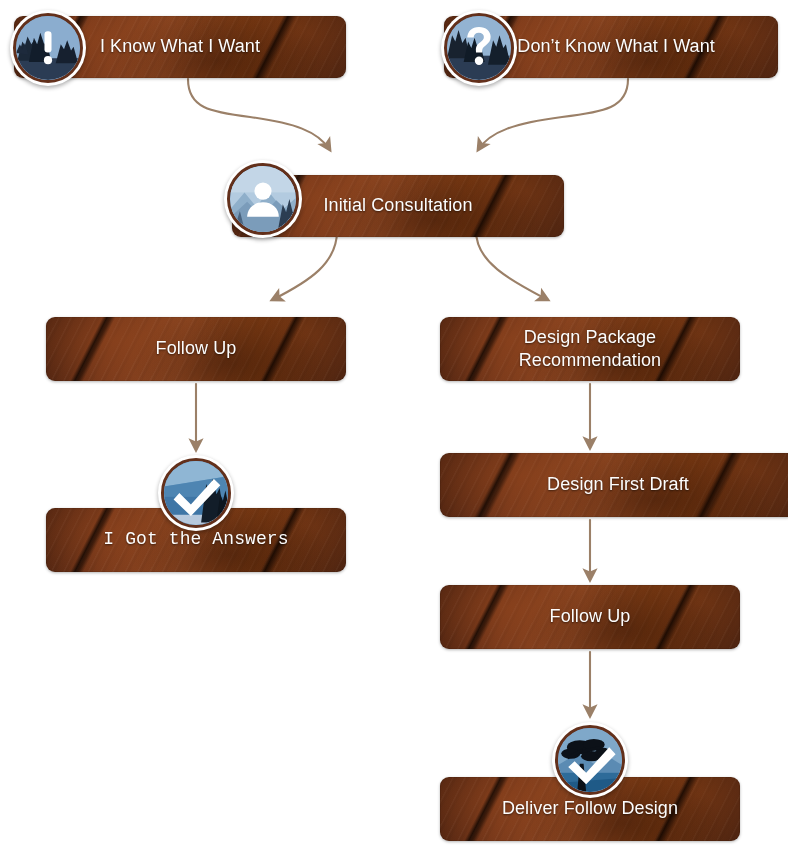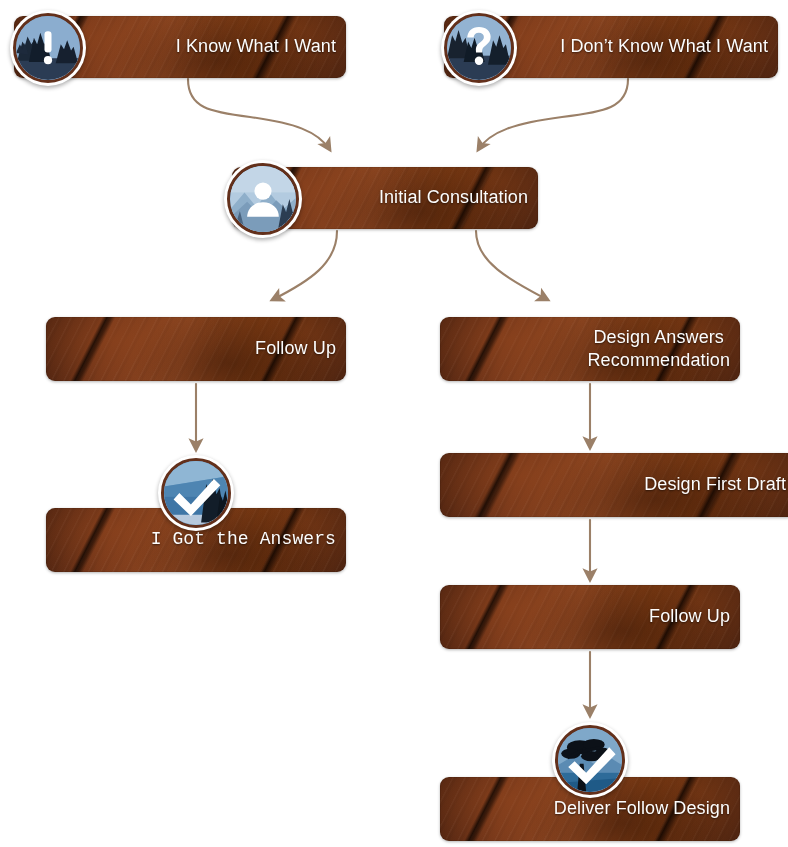--- a/index.html
+++ b/index.html
@@ -35,21 +35,21 @@
   }
 
   
   .node {
     position: absolute;
     z-index: 2;
     border-radius: 9px;
     box-sizing: border-box;
     display: flex;
     align-items: center;
-    justify-content: flex-end;
+    justify-content: center;
     text-align: center;
     overflow: hidden;
     background-color: #6d3317;
     background-image:
       
       linear-gradient(117deg, rgba(0,0,0,0) 0%, rgba(0,0,0,0) 17%, rgba(12,4,0,.78) 18.4%, rgba(20,7,1,.55) 19.6%, rgba(0,0,0,0) 21%, rgba(0,0,0,0) 100%),
       linear-gradient(117deg, rgba(0,0,0,0) 0%, rgba(0,0,0,0) 74%, rgba(16,5,0,.8) 75.4%, rgba(24,9,2,.5) 76.6%, rgba(0,0,0,0) 78%, rgba(0,0,0,0) 100%),
       
       radial-gradient(ellipse 62% 120% at 22% 35%, rgba(150,72,30,.42) 0%, rgba(150,72,30,0) 62%),
       radial-gradient(ellipse 48% 130% at 61% 72%, rgba(36,12,2,.40) 0%, rgba(36,12,2,0) 68%),
@@ -123,30 +123,30 @@
   </svg>
 
   <div class="node" style="left:14px; top:16px; width:332px; height:62px;">
     <span class="node-label">I Know What I Want</span>
   </div>
 
   <div class="node" style="left:444px; top:16px; width:334px; height:62px;">
     <span class="node-label">I Don’t Know What I Want</span>
   </div>
 
-  <div class="node" style="left:232px; top:167px; width:306px; height:62px;">
+  <div class="node" style="left:232px; top:175px; width:332px; height:62px;">
     <span class="node-label">Initial Consultation</span>
   </div>
 
   <div class="node" style="left:46px; top:317px; width:300px; height:64px;">
     <span class="node-label">Follow Up</span>
   </div>
 
   <div class="node" style="left:440px; top:317px; width:300px; height:64px;">
-    <span class="node-label">Design Answers
+    <span class="node-label">Design Package
 Recommendation</span>
   </div>
 
   <div class="node" style="left:46px; top:508px; width:300px; height:64px;font-family:Liberation Mono, monospace;">
     <span class="node-label">I Got the Answers</span>
   </div>
 
   <div class="node" style="left:440px; top:453px; width:356px; height:64px;">
     <span class="node-label">Design First Draft</span>
   </div>

